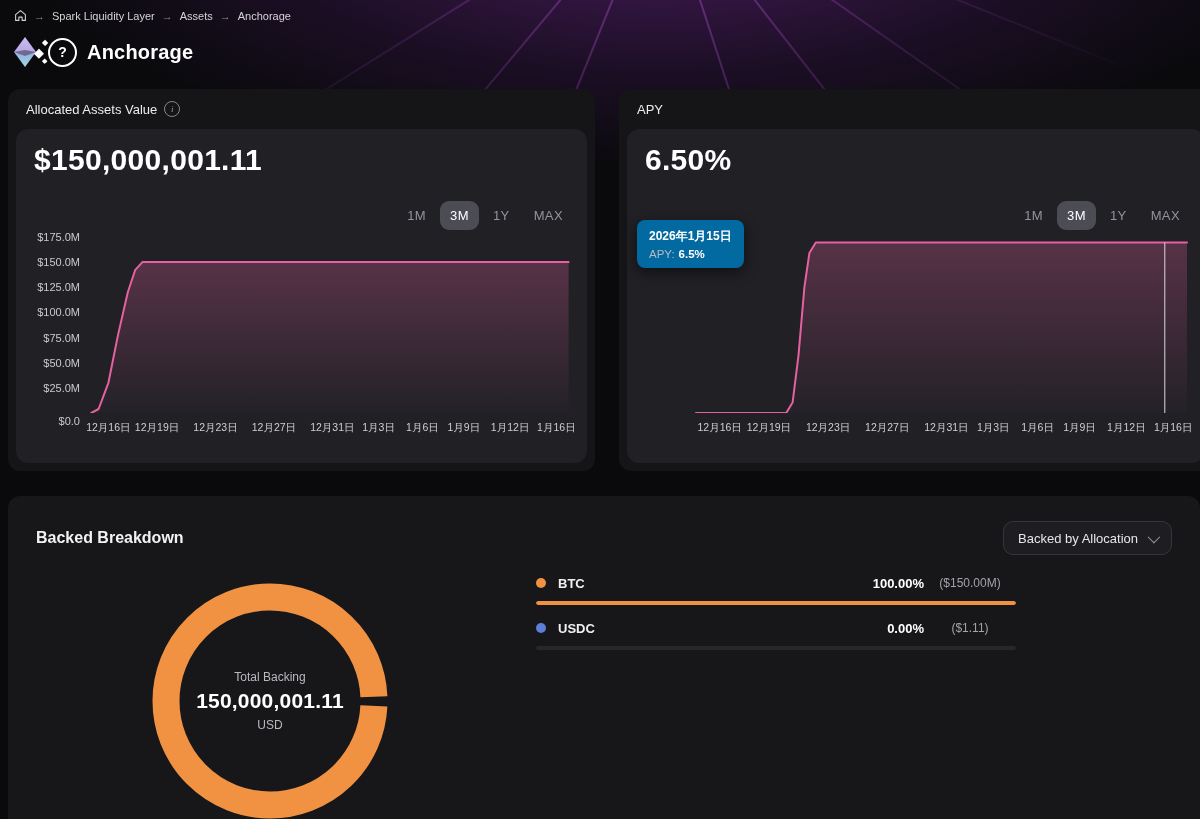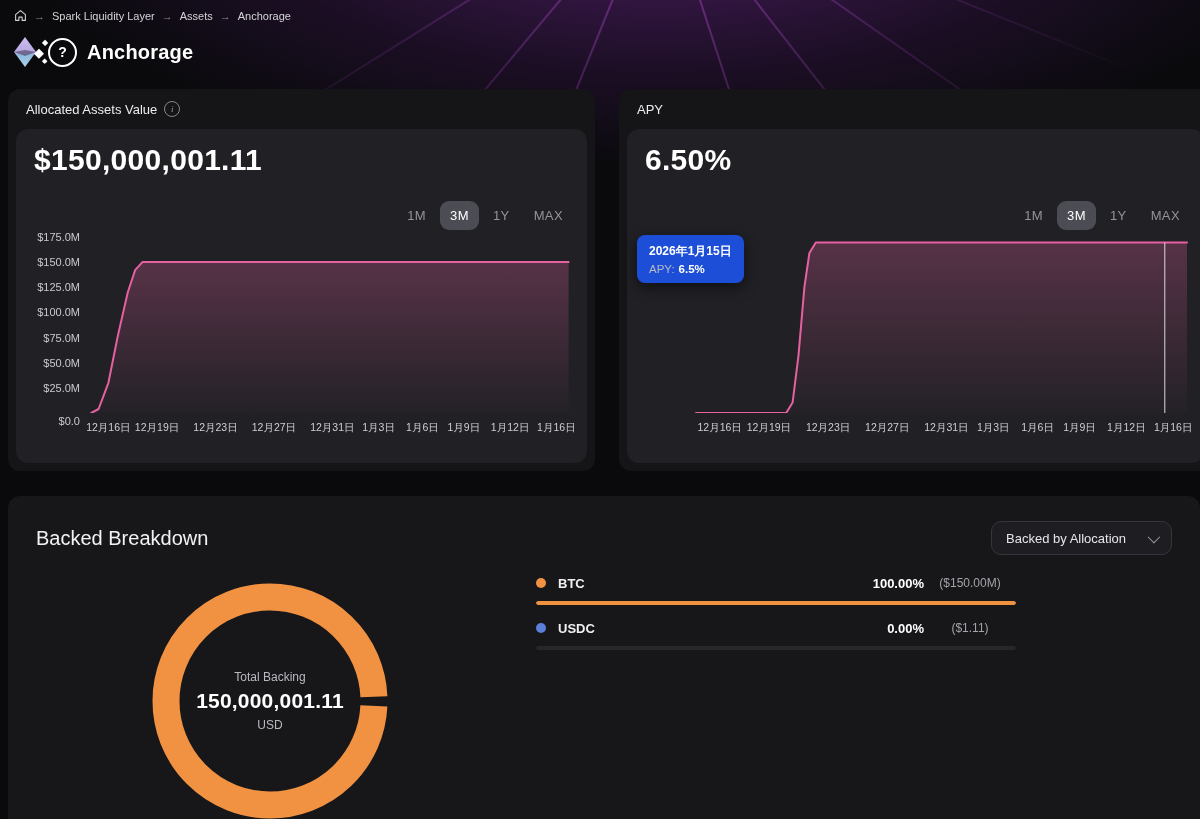--- a/index.html
+++ b/index.html
@@ -59,35 +59,35 @@
   }
   .range-btn.selected{background:#4c4c55;color:#fff;}
   
   .chart-area{position:absolute;left:4px;right:14px;top:104px;bottom:2px;}
   .ylabels{position:absolute;left:0;top:0;bottom:0;width:60px;}
   .ytick{position:absolute;right:0;font-size:11px;color:#c9c9ce;white-space:nowrap;}
   .plot{position:absolute;left:64px;right:2px;top:4px;height:176px;}
   .xlabels{position:absolute;left:64px;right:2px;top:186px;height:16px;}
   .xtick{position:absolute;top:2px;transform:translateX(-50%);font-size:10.5px;color:#cfcfd3;white-space:nowrap;}
   .chart-tooltip{
-    position:absolute;left:10px;top:106px;z-index:3;background:#1d4ed8;border-radius:8px;
+    position:absolute;left:10px;top:91px;z-index:3;background:#0369a1;border-radius:8px;
     padding:8px 12px;box-shadow:0 4px 14px rgba(0,0,0,.5);
   }
   .chart-tooltip .tt-date{font-size:12px;font-weight:700;color:#fff;}
   .chart-tooltip .tt-row{font-size:11.5px;color:#b9b9c0;margin-top:3px;}
   .chart-tooltip .tt-row b{color:#fff;font-weight:700;margin-left:4px;}
   
   .backed{
     position:relative;margin:25px 0 0 8px;width:1192px;height:360px;box-sizing:border-box;
     background:#17171a;border-radius:12px;padding:26px 28px 0;
   }
   .backed-head{display:flex;align-items:center;justify-content:space-between;height:32px;}
-  .backed-title{font-size:20px;font-weight:400;color:#f2f2f4;}
+  .backed-title{font-size:16px;font-weight:700;color:#f2f2f4;}
   .dropdown{
-    display:flex;align-items:center;gap:22px;height:32px;padding:0 14px;
+    display:flex;align-items:center;gap:10px;height:32px;padding:0 14px;
     background:#1d1d22;border:1px solid #35353c;border-radius:10px;cursor:pointer;
   }
   .dropdown-label{font-size:13px;color:#e6e6ea;}
   .chev{width:8px;height:8px;border-right:1.6px solid #9a9aa2;border-bottom:1.6px solid #9a9aa2;
     transform:rotate(45deg) translateY(-2px);}
   .backed-body{position:relative;margin-top:16px;height:250px;}
   .donut-wrap{position:absolute;left:114px;top:11px;width:240px;height:240px;}
   .donut-center{
     position:absolute;inset:0;display:flex;flex-direction:column;align-items:center;justify-content:center;gap:5px;
     pointer-events:none;

